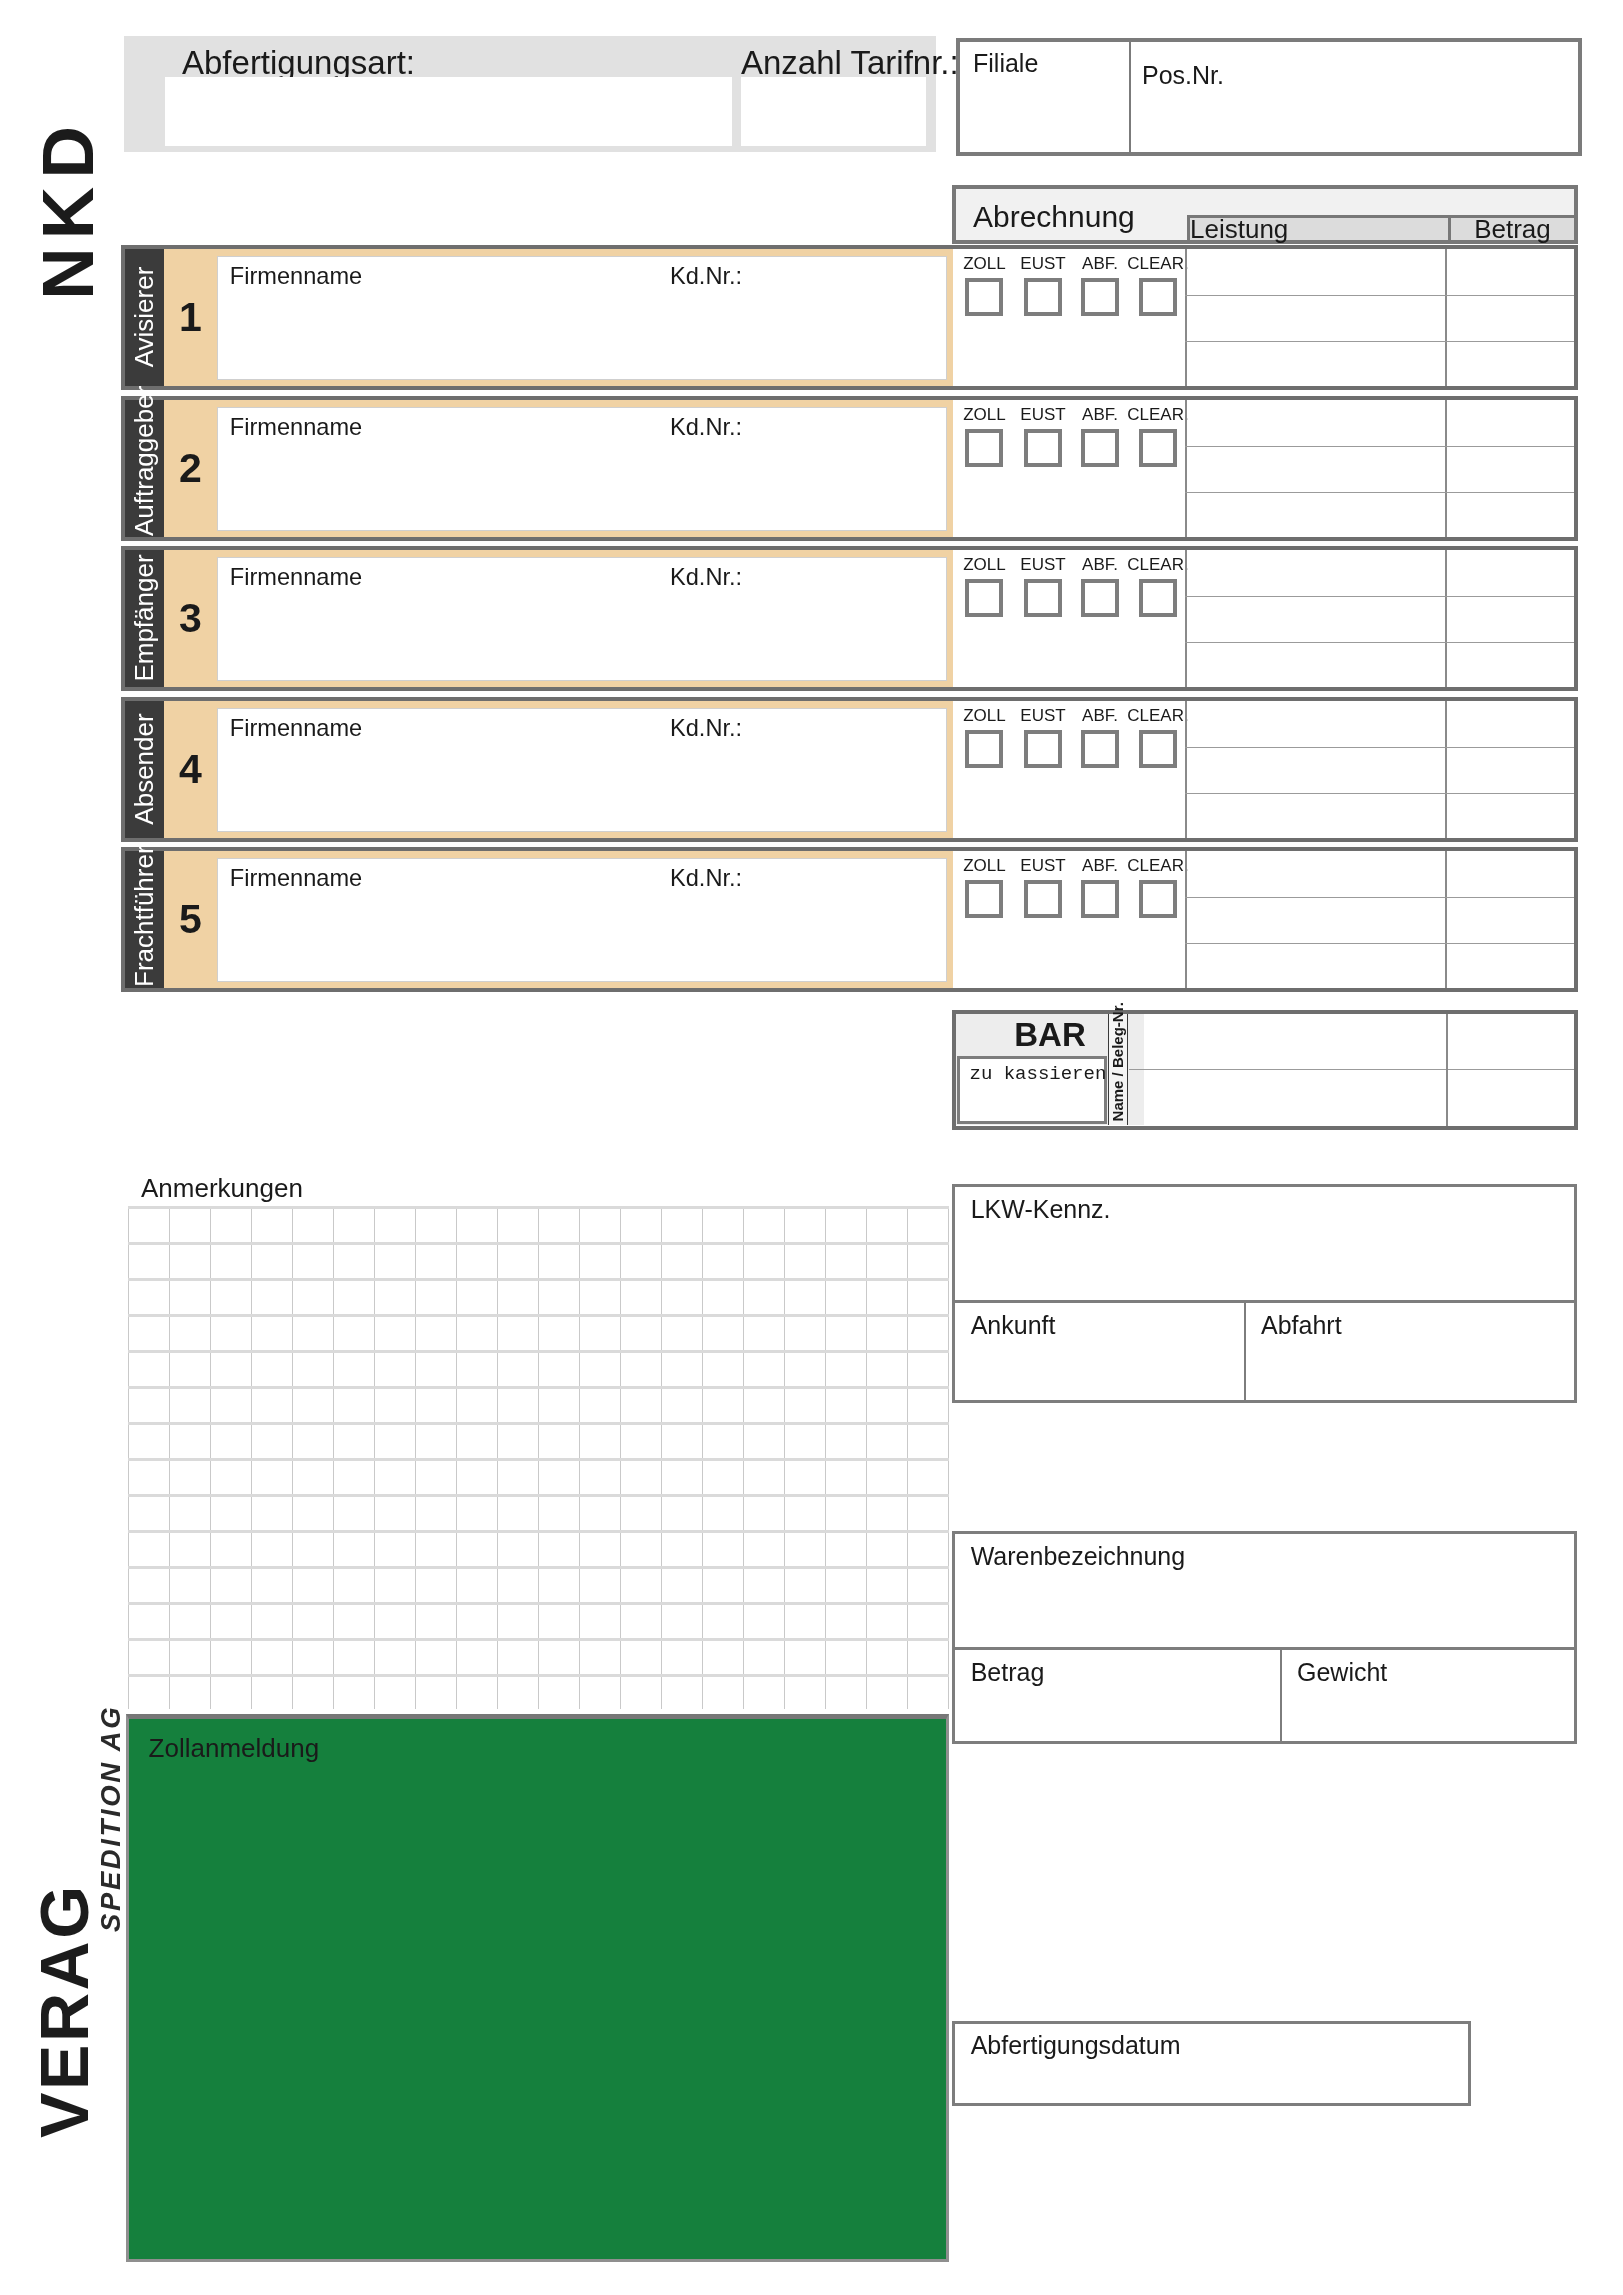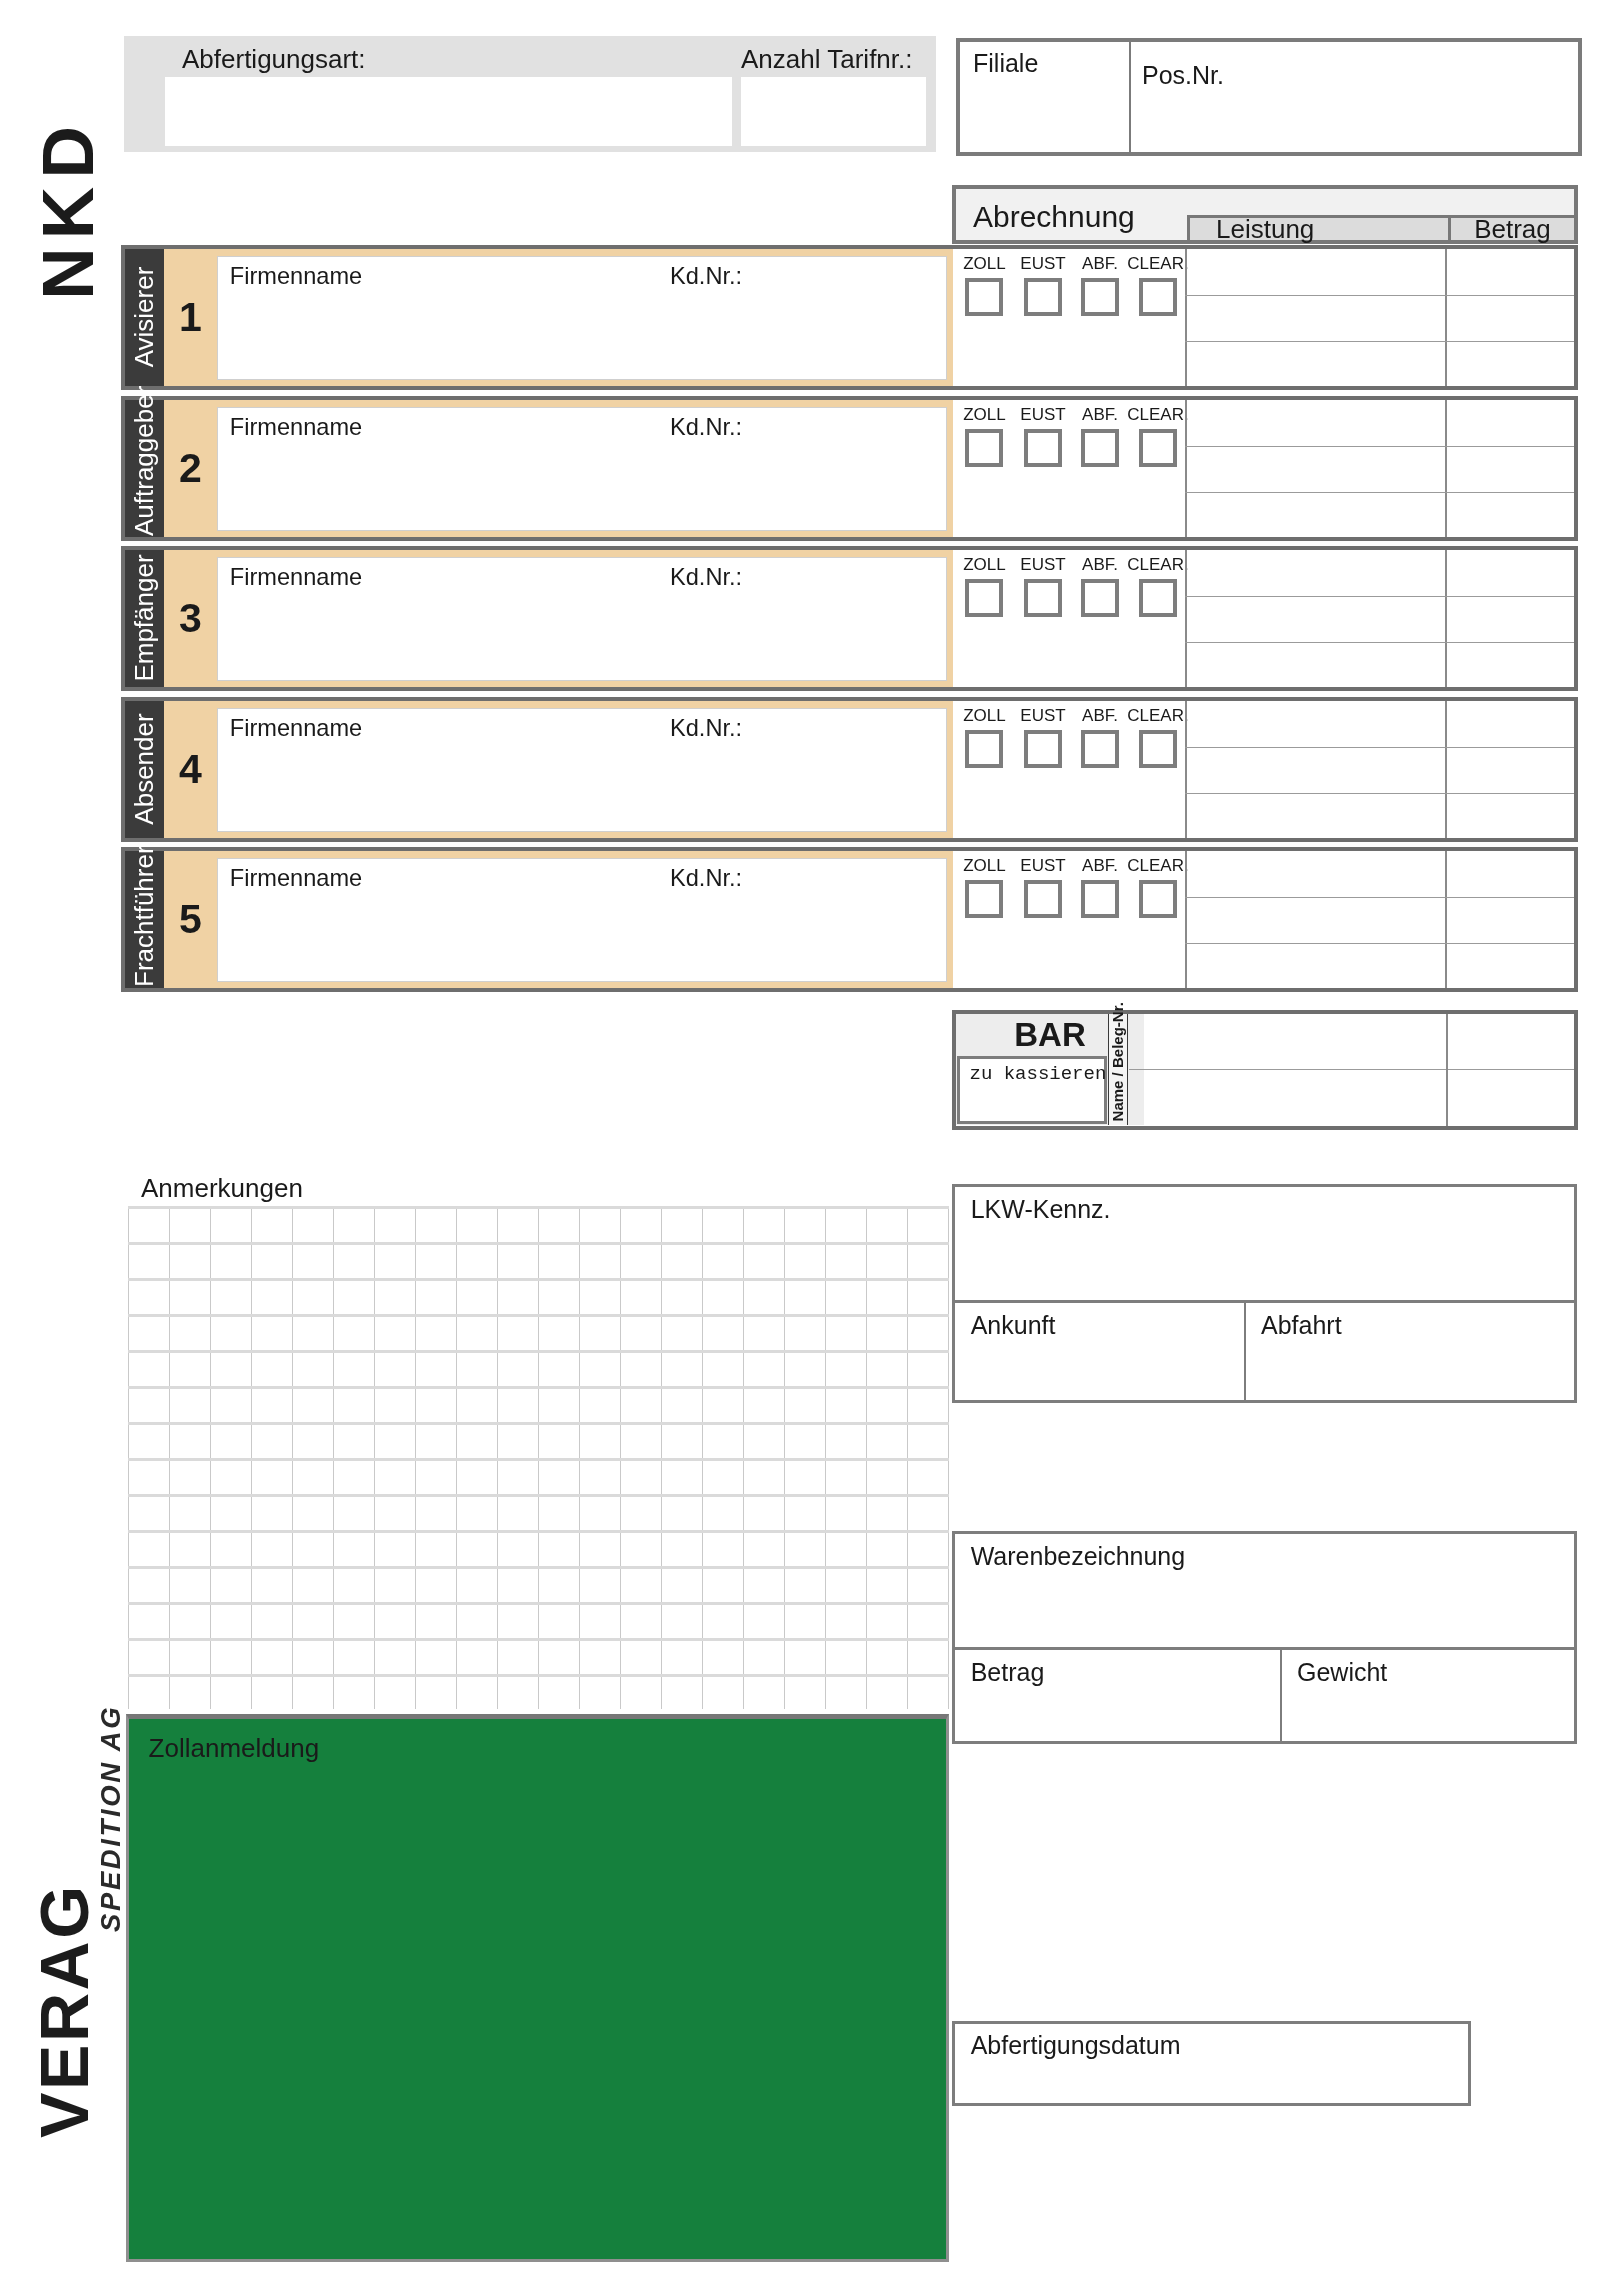--- a/index.html
+++ b/index.html
@@ -6,21 +6,21 @@
   .page{
     position:relative;width:1623px;height:2295px;background:#ffffff;overflow:hidden;
     font-family:"Liberation Sans","DejaVu Sans",sans-serif;color:#1a1a1a;
   }
   .abs{position:absolute;box-sizing:border-box;}
   .nowrap{white-space:nowrap;}
   
   .vtext{position:absolute;transform-origin:0 0;transform:rotate(-90deg);white-space:nowrap;box-sizing:border-box;}
   
   .band{background:#e1e1e1;}
-  .band-label{font-size:26px;}
+  .band-label{font-size:33px;}
   .input-box{background:#ffffff;}
   .frame{border:4.6px solid #7b7b7b;background:#ffffff;}
   .small-label{font-size:25px;}
   
   .abr-head{border:4.6px solid #787878;background:#f1f1f1;}
   .abr-title{font-size:30px;}
   .subhead{background:#dcdcdc;border-top:3.3px solid #787878;border-left:3.3px solid #787878;font-size:26px;display:flex;align-items:center;}
   
   .group{position:absolute;left:121px;width:1457px;height:145px;border:4.6px solid #6e6e6e;background:#ffffff;box-sizing:border-box;}
   .g-label{position:absolute;left:0;top:0;bottom:0;width:39px;background:#3b3b3b;}
@@ -77,21 +77,21 @@
   <div class="abs frame" style="left:956px;top:38px;width:626px;height:118px;">
     <div class="abs" style="left:169px;top:0;bottom:0;width:2px;background:#7b7b7b;"></div>
     <span class="abs small-label" style="left:13px;top:6.5px;">Filiale</span>
     <div class="abs" style="left:0;top:33px;width:169px;bottom:0;"></div>
     <span class="abs small-label" style="left:182px;top:6.5px;margin-top:12px;">Pos.Nr.</span>
     <div class="abs" style="left:171px;top:33px;right:0;bottom:0;"></div>
   </div>
 
   <div class="abs abr-head" style="left:952px;top:185px;width:626px;height:59px;">
     <span class="abs abr-title nowrap" style="left:17px;top:10.5px;">Abrechnung</span>
-    <div class="abs subhead" style="left:231px;top:26px;width:261px;bottom:0;padding-left:26px;">
+    <div class="abs subhead" style="left:231px;top:26px;width:261px;bottom:0;">
       <span>Leistung</span>
     </div>
     <div class="abs subhead" style="left:492px;top:26px;right:0;bottom:0;justify-content:center;padding-left:0;">
       <span>Betrag</span>
     </div>
   </div>
 
   <div id="groups-host">
   <section class="group" style="top: 245px;">
     <div class="g-label">

